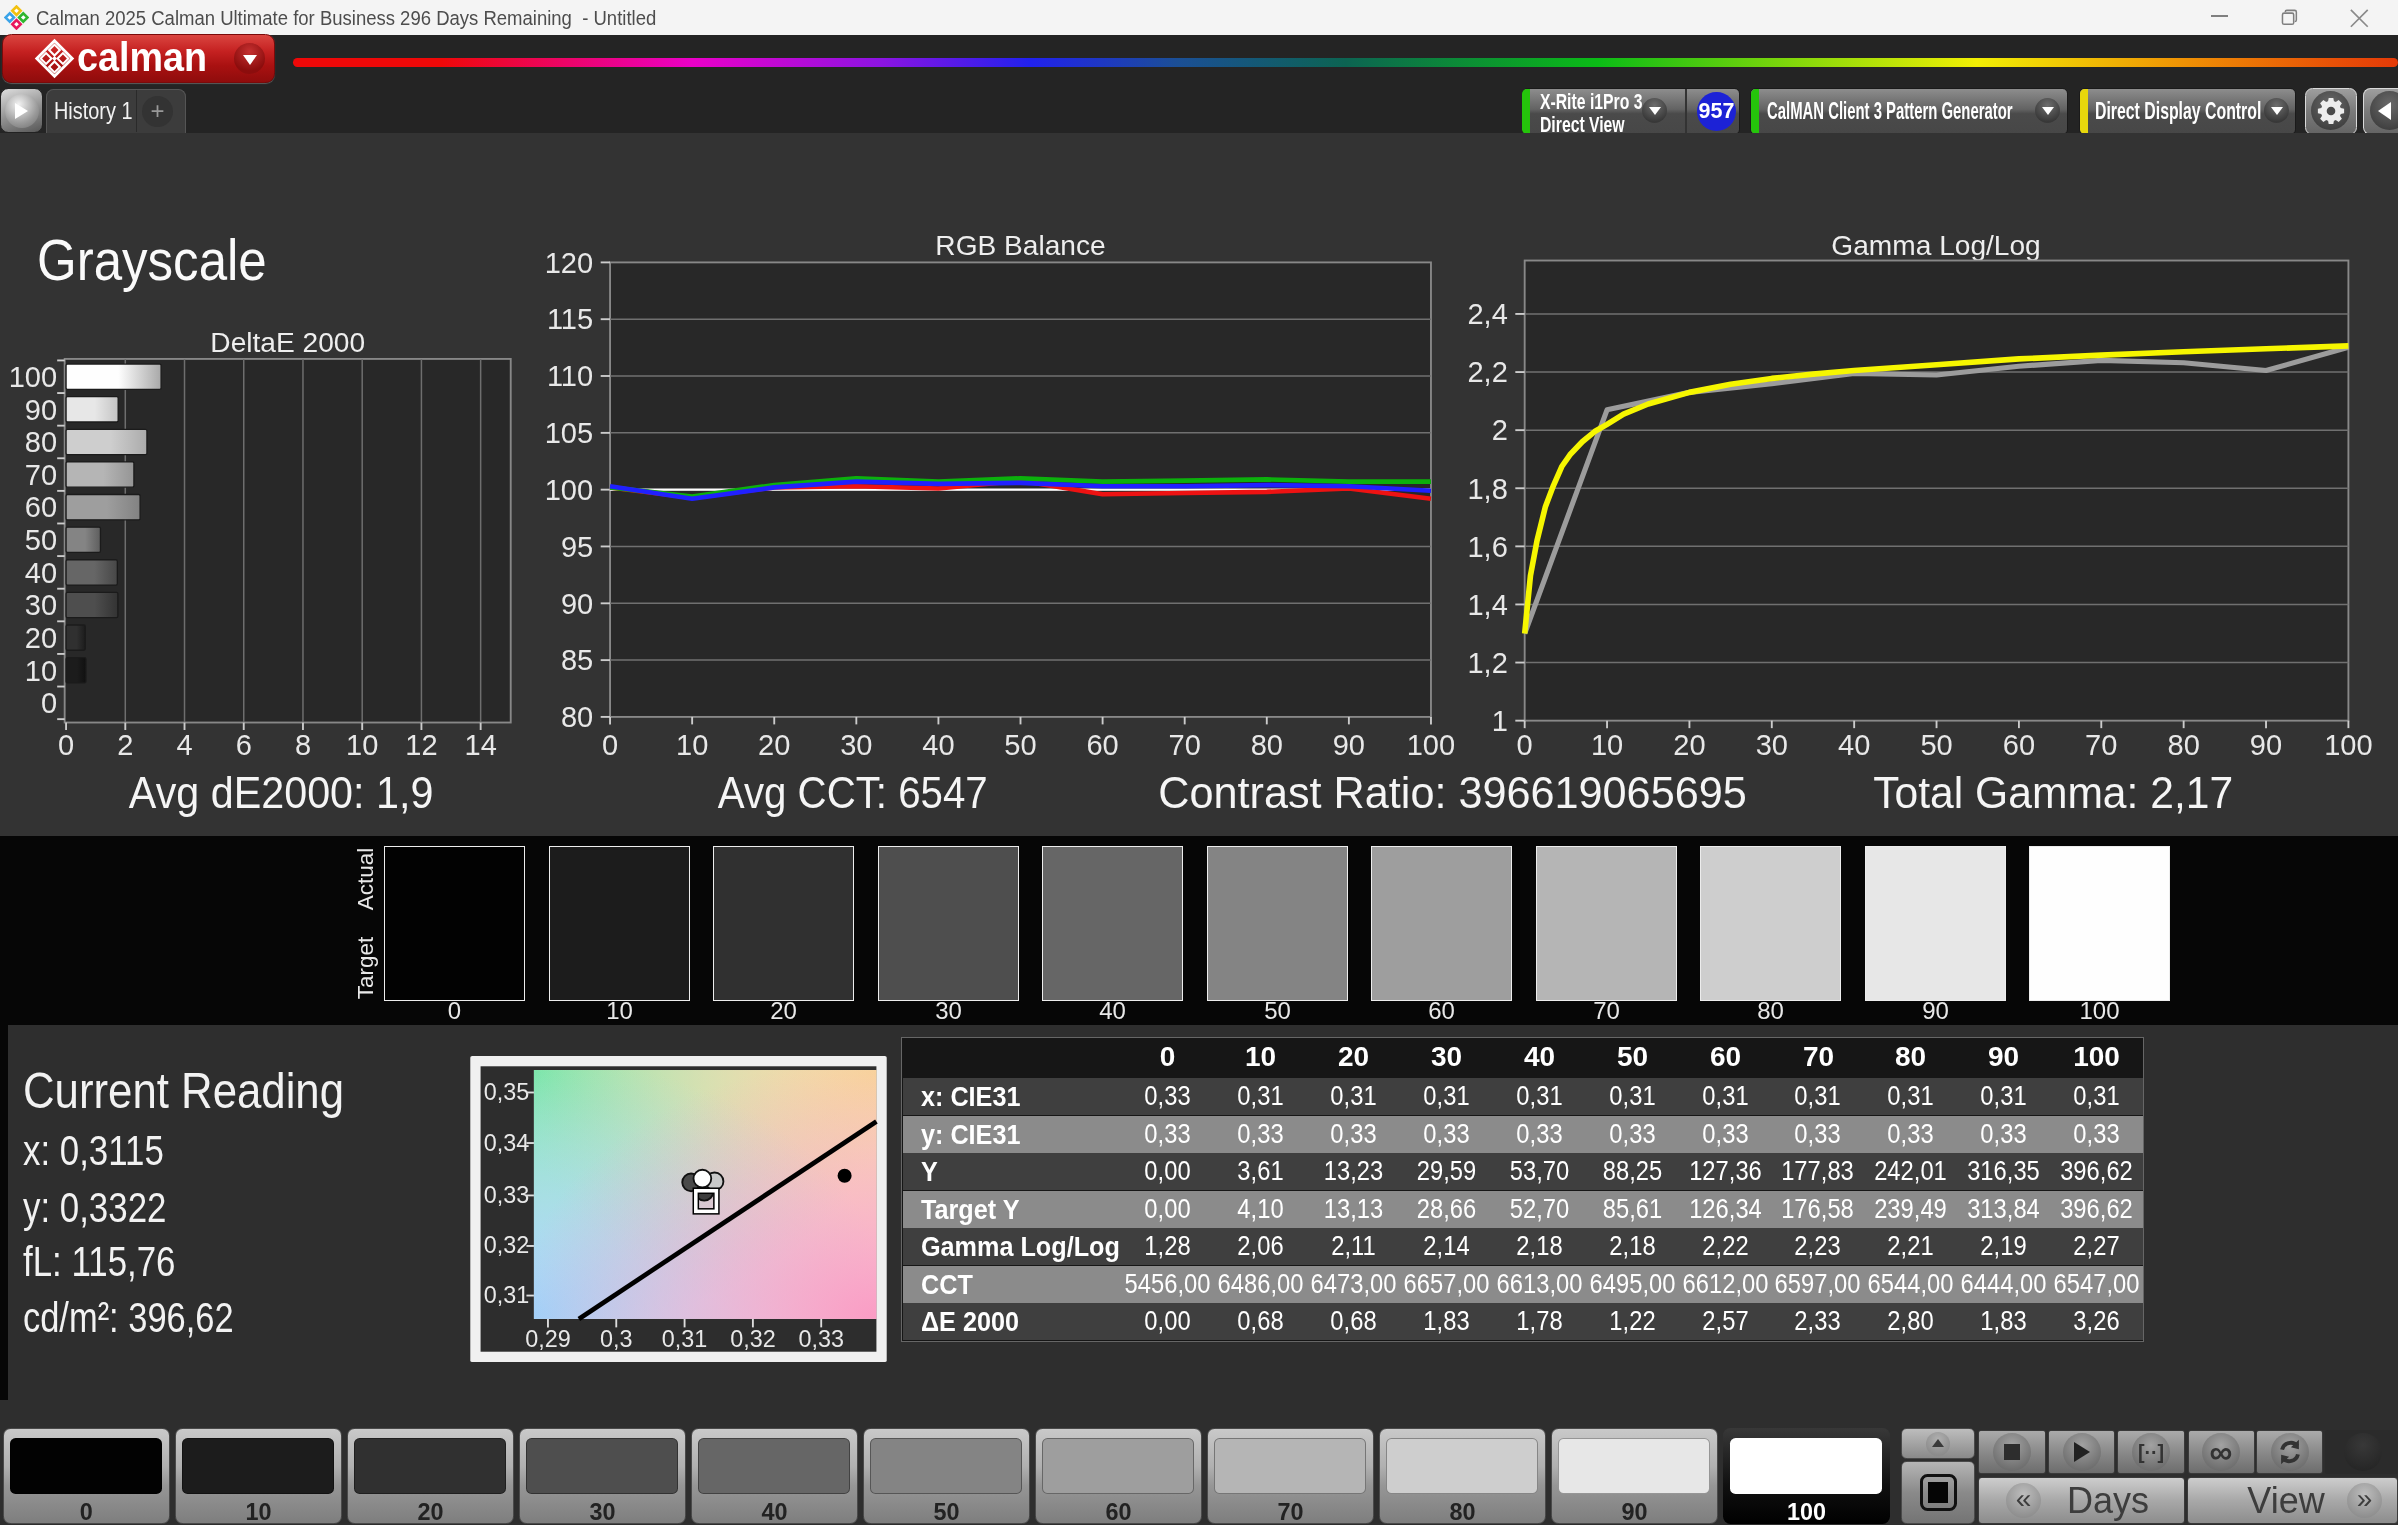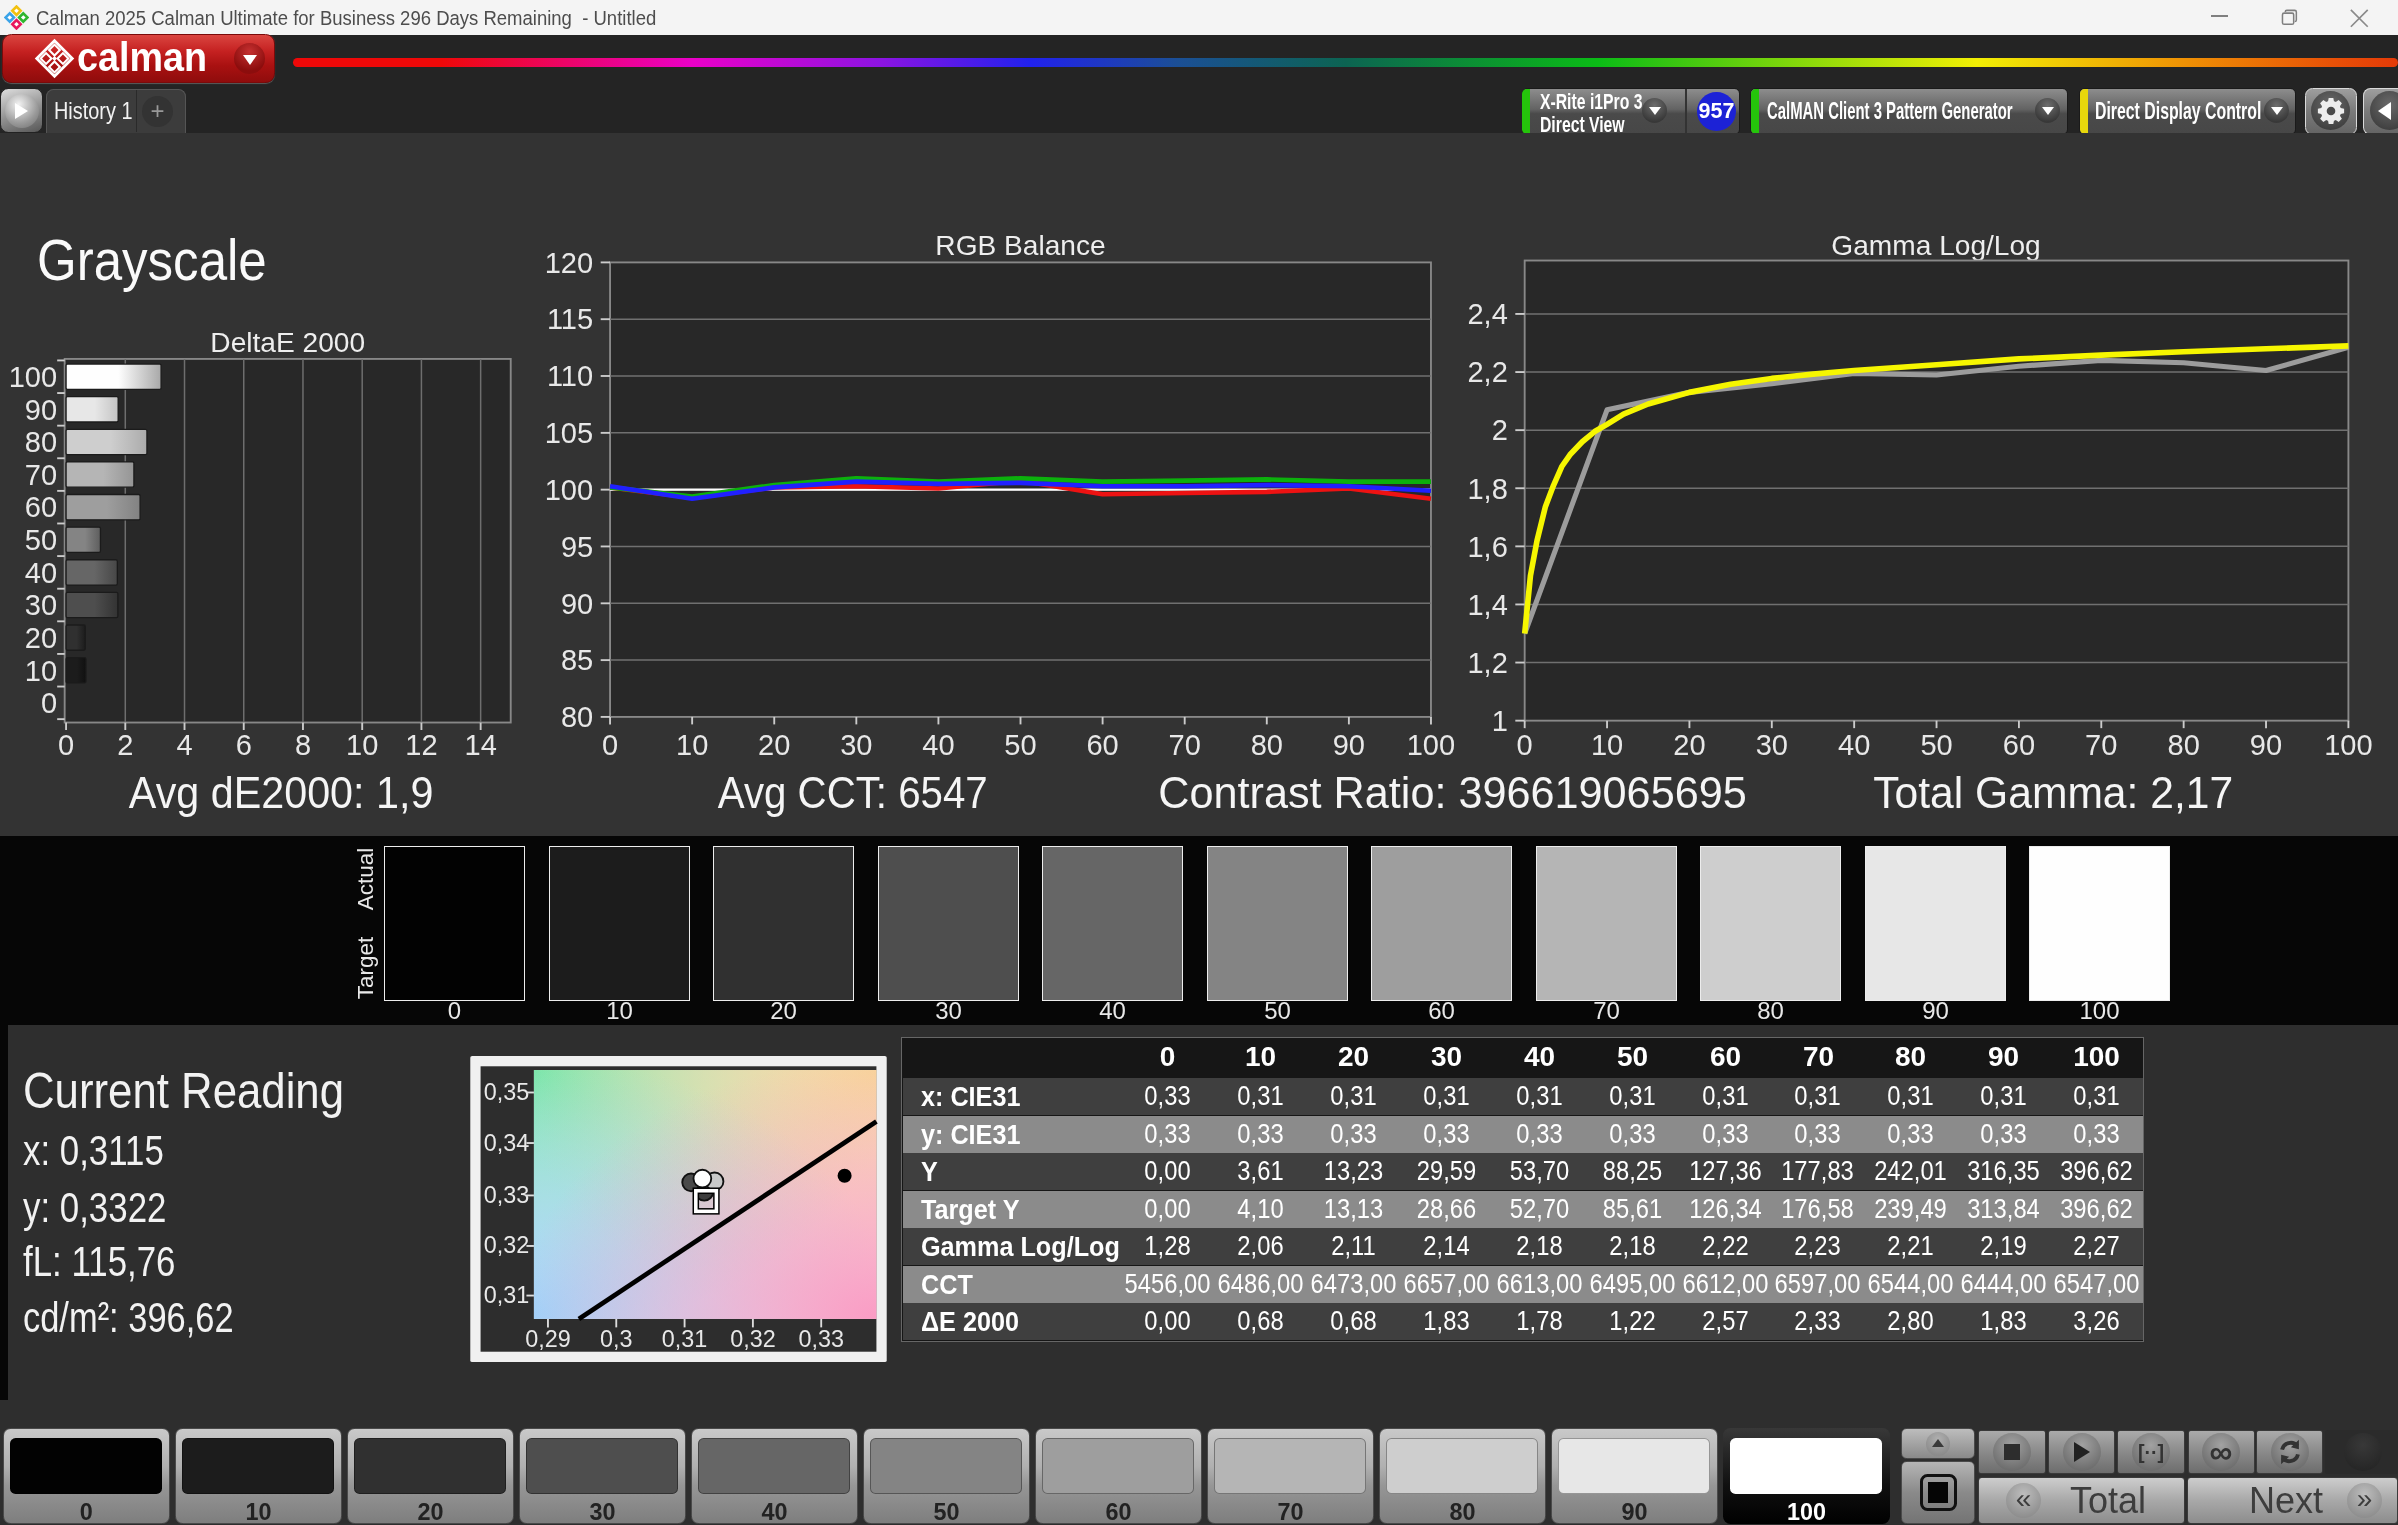--- a/index.html
+++ b/index.html
@@ -589,17 +589,17 @@
         <path d="M6.5 12.5 A 9.5 9.5 0 0 1 23 8.5" stroke="#333" stroke-width="4.2"></path>
         <path d="M23.5 17.5 A 9.5 9.5 0 0 1 7 21.5" stroke="#333" stroke-width="4.2"></path>
         <path d="M24.5 2 L24.5 12 L16 10 Z" fill="#333"></path>
         <path d="M5.5 28 L5.5 18 L14 20 Z" fill="#333"></path>
       </svg>
     </div>
     <div class="abs" style="left:2325px;top:1430px;width:73px;height:44px;border-radius:2.8px;background:#2b2b2b"></div>
     <div class="abs" style="left:2344px;top:1433px;width:38px;height:38px;border-radius:50%;background:radial-gradient(circle at 50% 32%,#383838,#262626 80%)"></div>
     <div class="abs" style="left:1978px;top:1477px;width:207px;height:47px;border-radius:3.7px;background:linear-gradient(180deg,#cdcdcd,#a8a8a8 50%,#8d8d8d);border:0.9px solid #3a3a3a"></div>
     <div class="abs" style="left:2006px;top:1483px;width:35px;height:35px;border-radius:50%;background:radial-gradient(circle at 50% 32%,#bdbdbd,#8d8d8d 80%);text-align:center;line-height:32px;font-size:28px;color:#3d3d3d">«</div>
-    <div class="abs" style="left:2052px;top:1477px;width:112px;height:47px;line-height:47px;text-align:center;font-size:36px;color:#3d3d3d">Total</div>
+    <div class="abs" style="left:2052px;top:1477px;width:112px;height:47px;line-height:47px;text-align:center;font-size:36px;color:#3d3d3d">Days</div>
     <div class="abs" style="left:2187px;top:1477px;width:211px;height:47px;border-radius:3.7px;background:linear-gradient(180deg,#cdcdcd,#a8a8a8 50%,#8d8d8d);border:0.9px solid #3a3a3a"></div>
-    <div class="abs" style="left:2230px;top:1477px;width:112px;height:47px;line-height:47px;text-align:center;font-size:36px;color:#3d3d3d">Next</div>
+    <div class="abs" style="left:2230px;top:1477px;width:112px;height:47px;line-height:47px;text-align:center;font-size:36px;color:#3d3d3d">View</div>
     <div class="abs" style="left:2347px;top:1483px;width:35px;height:35px;border-radius:50%;background:radial-gradient(circle at 50% 32%,#bdbdbd,#8d8d8d 80%);text-align:center;line-height:32px;font-size:28px;color:#3d3d3d">»</div>
 </div>
 
 </body></html>

